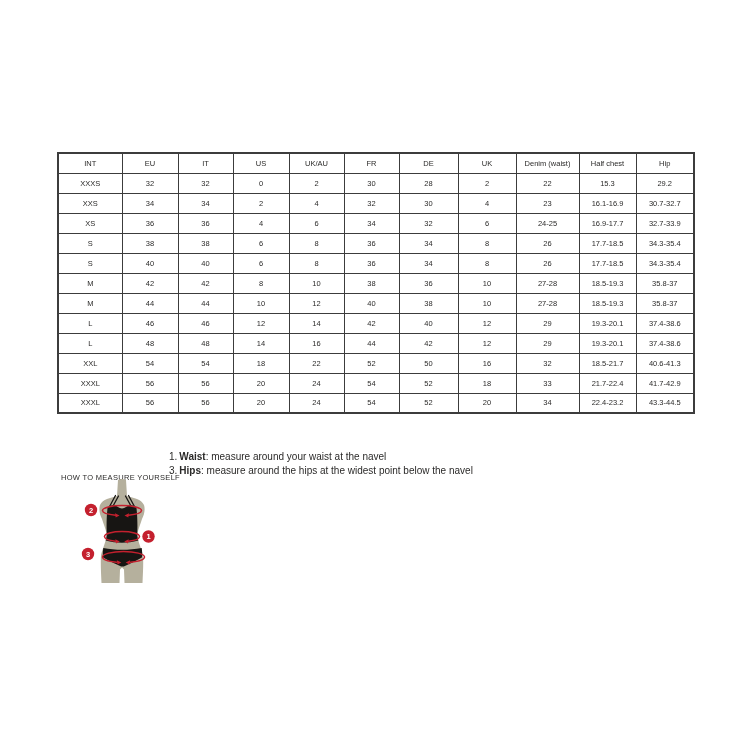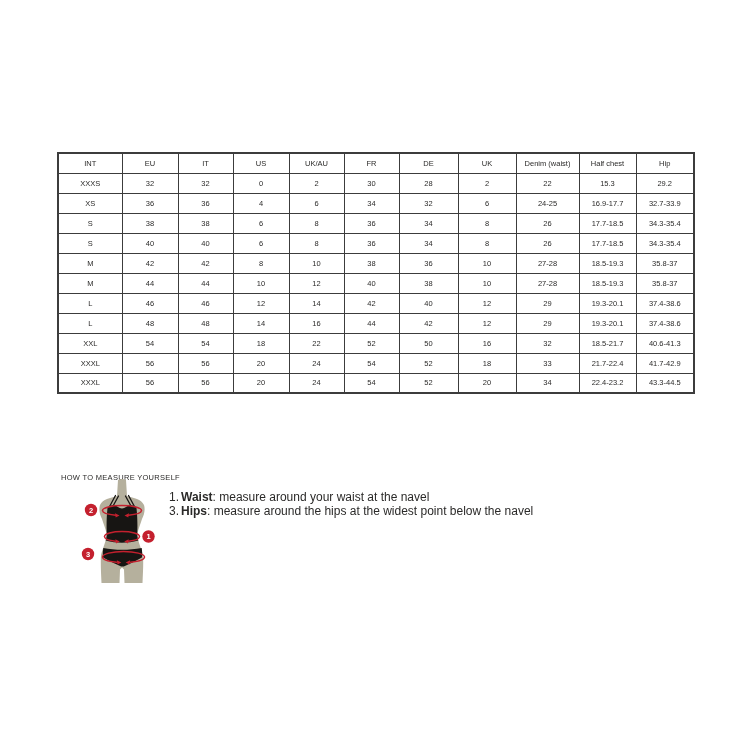--- a/index.html
+++ b/index.html
@@ -24,22 +24,22 @@
     color:var(--ink,#2b2a29);
     white-space:nowrap; overflow:hidden;
   }
   .howto-title {
     position:absolute; left:61px; top:461px;
     font-size:7.5px; font-weight:400; letter-spacing:.3px;
     color:var(--ink,#2b2a29);
     margin-top:12px;
   }
   .instructions {
-    position:absolute; left:169px; top:492px;
-    font-size:12px; line-height:10px;
+    position:absolute; left:169px; top:452px;
+    font-size:10px; line-height:10px;
     color:var(--ink,#2b2a29);
   }
   .instr-row { margin-bottom:4.4px; white-space:nowrap; }
   .instr-num { margin-right:2px; }
   .instr-label { font-weight:700; }
   svg.figure { position:absolute; left:78px; top:477px; width:84px; height:112px; }
   .mannequin-fill { fill:var(--mannequin-tan,#b5b09d); }
   .suit-fill { fill:var(--suit-black,#171513); }
   .strap { stroke:var(--suit-black,#171513); stroke-width:1.3; stroke-linecap:round; }
   .tape { stroke:var(--tape-red,#c4202e); stroke-width:1.4; fill:none; stroke-linecap:round; }
@@ -90,20 +90,33 @@
           <td>32</td>
           <td>32</td>
           <td>0</td>
           <td>2</td>
           <td>30</td>
           <td>28</td>
           <td>2</td>
           <td>22</td>
           <td>15.3</td>
           <td>29.2</td>
+        </tr>
+        <tr>
+          <td>XXS</td>
+          <td>34</td>
+          <td>34</td>
+          <td>2</td>
+          <td>4</td>
+          <td>32</td>
+          <td>30</td>
+          <td>4</td>
+          <td>23</td>
+          <td>16.1-16.9</td>
+          <td>30.7-32.7</td>
         </tr>
         <tr>
           <td>XS</td>
           <td>36</td>
           <td>36</td>
           <td>4</td>
           <td>6</td>
           <td>34</td>
           <td>32</td>
           <td>6</td>

